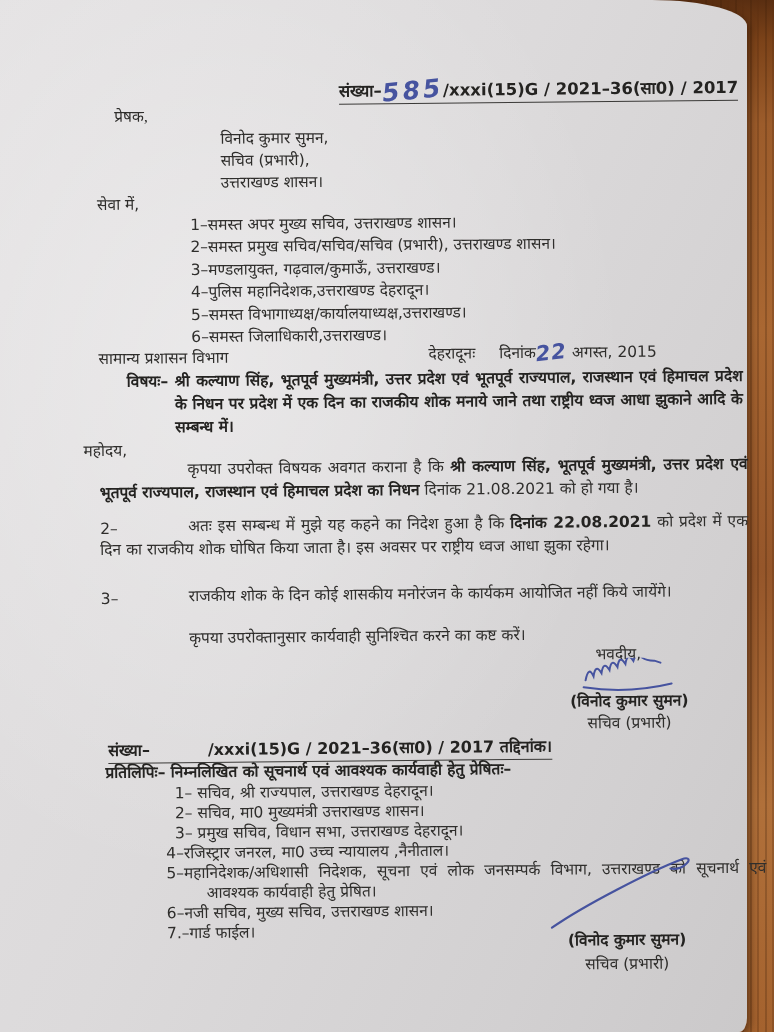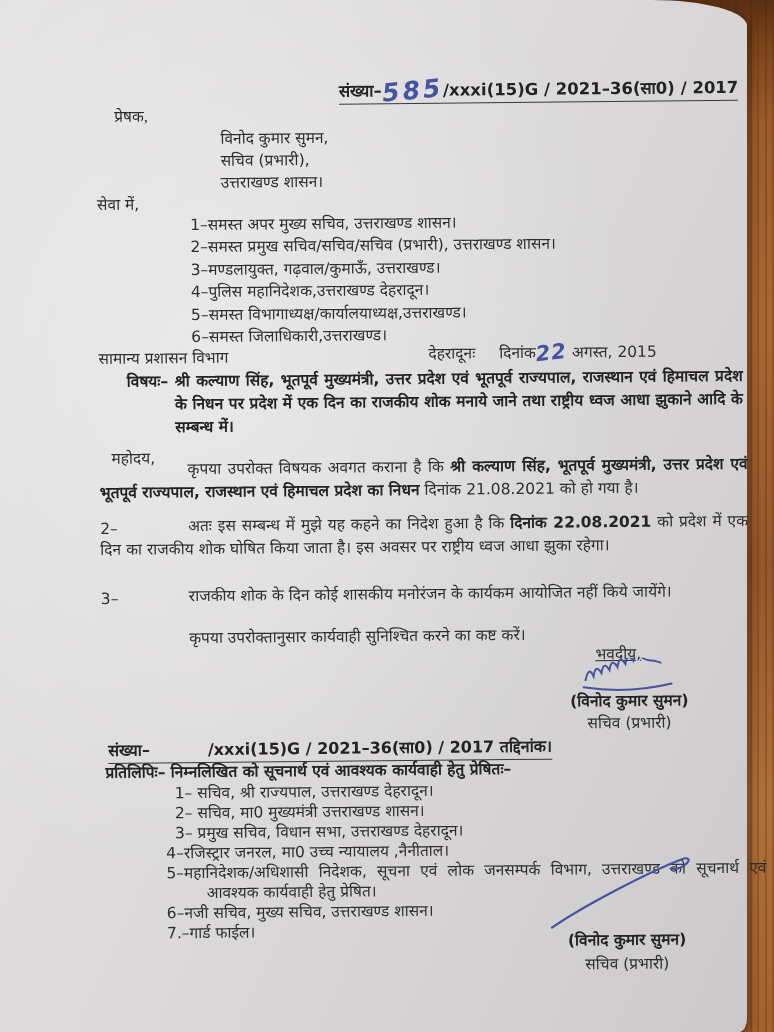--- a/index.html
+++ b/index.html
@@ -78,37 +78,37 @@
     <div class="abs" style="left:430px;top:343px;">
       <span>देहरादूनः</span>
       <span style="display:inline-block;width:14px;"></span>
       <span>दिनांक</span><span class="hand-day">22</span>
       <span>अगस्त, 2015</span>
     </div>
 
     <div class="abs b" style="left:100px;top:368px;margin-left:28px;">विषयः–</div>
     <div class="abs b just" style="left:176px;top:368px;width:568px;line-height:23px;">श्री कल्याण सिंह, भूतपूर्व मुख्यमंत्री, उत्तर प्रदेश एवं भूतपूर्व राज्यपाल, राजस्थान एवं हिमाचल प्रदेश के निधन पर प्रदेश में एक दिन का राजकीय शोक मनाये जाने तथा राष्ट्रीय ध्वज आधा झुकाने आदि के सम्बन्ध में।</div>
 
-    <div class="abs" style="left:112px;top:437px;margin-top:8px;">महोदय,</div>
+    <div class="abs" style="left:84px;top:437px;">महोदय,</div>
 
     <div class="abs just" style="left:100px;top:456px;width:648px;text-indent:88px;line-height:23px;">
       <span>कृपया उपरोक्त विषयक अवगत कराना है कि </span><span class="b">श्री कल्याण सिंह, भूतपूर्व मुख्यमंत्री, उत्तर प्रदेश एवं भूतपूर्व राज्यपाल, राजस्थान एवं हिमाचल प्रदेश का निधन</span><span> दिनांक 21.08.2021 को हो गया है।</span>
     </div>
 
     <div class="abs" style="left:100px;top:515px;">2–</div>
     <div class="abs just" style="left:100px;top:513px;width:648px;text-indent:88px;line-height:23px;">
       <span>अतः इस सम्बन्ध में मुझे यह कहने का निदेश हुआ है कि </span><span class="b">दिनांक 22.08.2021</span><span> को प्रदेश में एक दिन का राजकीय शोक घोषित किया जाता है। इस अवसर पर राष्ट्रीय ध्वज आधा झुका रहेगा।</span>
     </div>
 
     <div class="abs" style="left:100px;top:585px;">3–</div>
     <div class="abs just" style="left:100px;top:583px;width:648px;text-indent:88px;line-height:22px;">राजकीय शोक के दिन कोई शासकीय मनोरंजन के कार्यकम आयोजित नहीं किये जायेंगे।</div>
 
     <div class="abs" style="left:188px;top:625px;">कृपया उपरोक्तानुसार कार्यवाही सुनिश्चित करने का कष्ट करें।</div>
 
-    <div class="abs" style="left:594px;top:645px;text-decoration:underline;">भवदीय,</div>
+    <div class="abs" style="left:594px;top:645px;">भवदीय,</div>
 
     <svg class="abs" style="left:580px;top:660px;" width="112" height="34" viewBox="0 0 112 34">
       <path d="M4,22 q3,-15 8,-4 q2,-13 8,-3 q2,-13 8,-3 q2,-13 8,-3 q2,-13 8,-3 q2,-12 8,-3 q3,-10 9,-3 q4,3 12,3 l6,2" fill="none" stroke="#46539f" stroke-width="2" stroke-linecap="round"></path>
       <path d="M2,29 q45,7 88,-3" fill="none" stroke="#46539f" stroke-width="2" stroke-linecap="round"></path>
     </svg>
 
     <div class="abs center" style="left:535px;top:692px;width:185px;">
       <div class="b" style="font-weight:600;">(विनोद कुमार सुमन)</div>
       <div>सचिव (प्रभारी)</div>
     </div>

